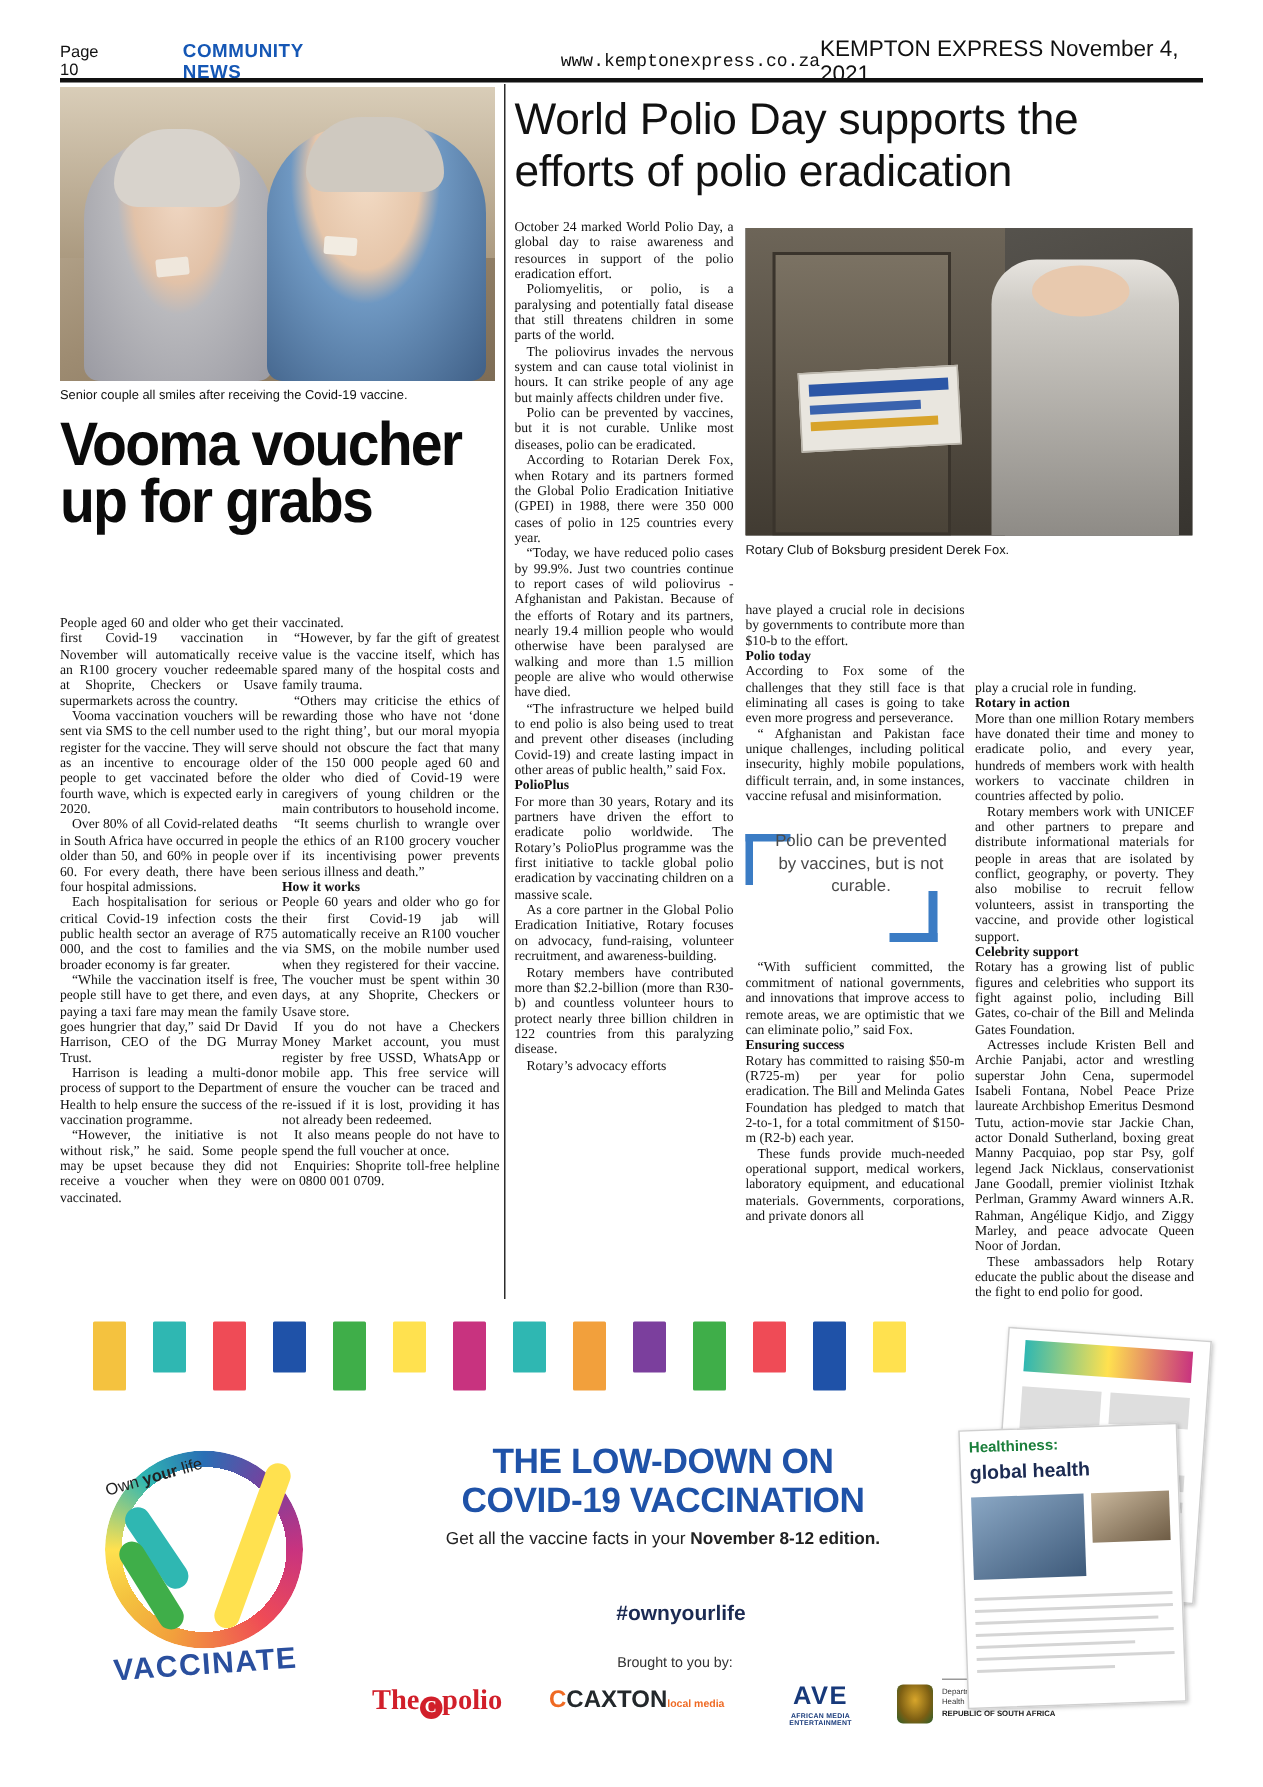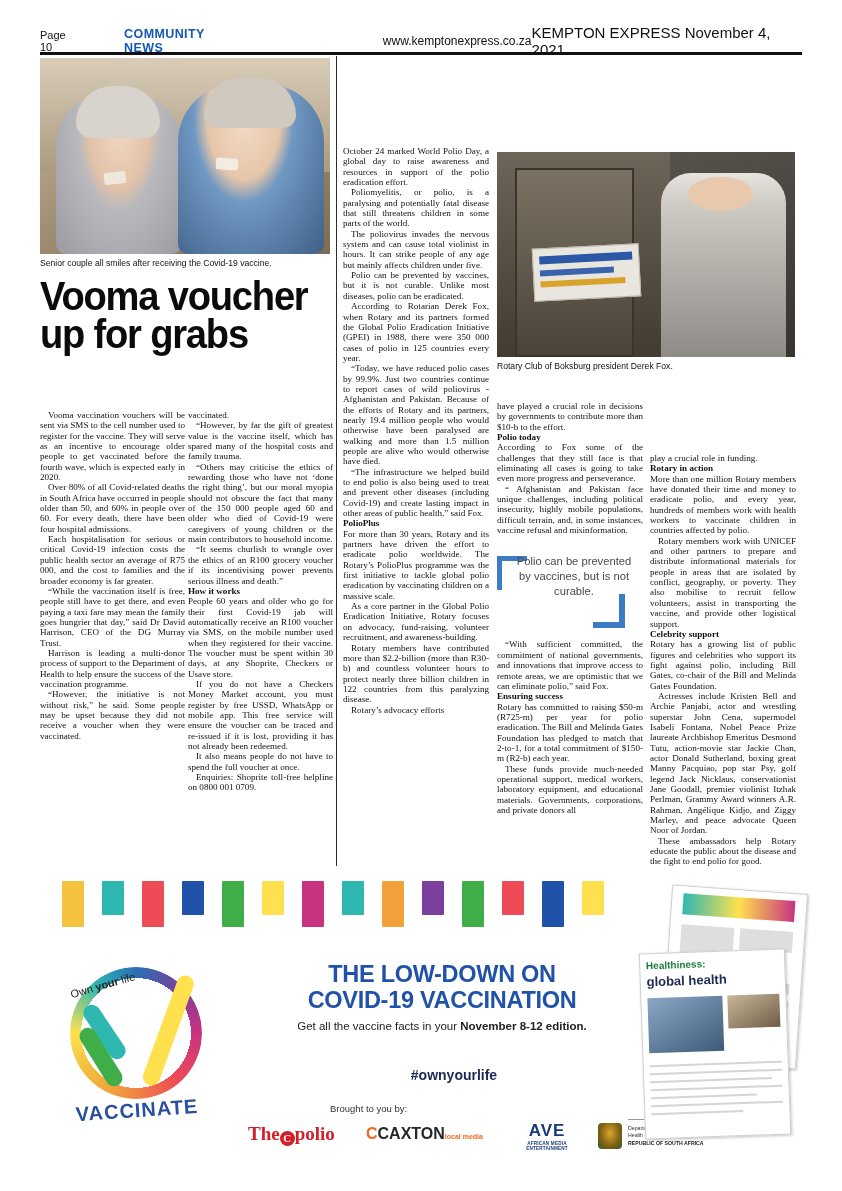--- a/index.html
+++ b/index.html
@@ -17,21 +17,21 @@
   
   .masthead {
     position:absolute; left:40px; top:30px; width:762px; height:22px;
     display:flex; align-items:center;
   }
   .mh-page { font-family:"Liberation Sans", sans-serif; font-size:11px; color:#111; }
   .mh-section {
     font-family:"Liberation Sans", sans-serif; font-weight:bold; font-size:12.5px;
     color:#1557b5; letter-spacing:.4px; margin-left:44px;
   }
-  .mh-url { font-family:Liberation Sans, sans-serif; font-size:12px; margin-left:138px; }
+  .mh-url { font-family:Liberation Mono, monospace; font-size:12px; margin-left:138px; }
   .mh-right { font-family:"Liberation Sans", sans-serif; font-size:15px; margin-left:auto; }
   .mh-rule { position:absolute; left:40px; top:52px; width:762px; height:3px; background:#111; }
 
   
   .photo-main {
     position:absolute; left:40px; top:58px; width:290px; height:196px;
     overflow:hidden; background:#c9bba8;
   }
   .pm-bg { position:absolute; inset:0; background:linear-gradient(155deg,#cbbda6 0%,#9e8c72 55%,#7d6c55 100%); }
   .pm-wall2 { position:absolute; left:0; top:0; width:100%; height:58%;
@@ -191,21 +191,21 @@
     position:absolute; left:202px; top:143px; width:400px; text-align:center;
     font-family:"Liberation Sans", sans-serif; font-size:11.5px; color:#222;
   }
   .ad-sub b { font-weight:bold; }
   .ad-tag {
     position:absolute; left:214px; top:190px; width:400px; text-align:center;
     font-family:"Liberation Sans", sans-serif; font-weight:bold;
     font-size:14px; color:#1b2a52;
   }
   .brought {
-    position:absolute; left:290px; top:226px; width:240px; 
+    position:absolute; left:290px; top:226px; width:240px; text-align:center;
     font-family:"Liberation Sans", sans-serif; font-size:9.5px; color:#333;
   }
   .logos { position:absolute; left:160px; top:244px; width:470px; height:34px; }
   .logo-citizen {
     position:absolute; left:48px; top:2px;
     font-family:"Liberation Serif", serif; font-weight:bold; font-size:19px; color:#d11f2a;
   }
   .logo-citizen .dot {
     display:inline-block; width:15px; height:15px; background:#d11f2a;
     border-radius:50%; color:#fff; font-size:11px; line-height:15px;
@@ -289,20 +289,21 @@
     <div class="pm-plaster-r"></div>
   </div>
   <div class="photo-caption">Senior couple all smiles after receiving the Covid-19 vaccine.</div>
 
   <div class="head-vooma">
     <div>Vooma voucher</div>
     <div>up for grabs</div>
   </div>
 
   <div class="col" id="vcol1">
+    <p class="noind">People aged 60 and older who get their first Covid-19 vaccination in November will automatically receive an R100 grocery voucher redeemable at Shoprite, Checkers or Usave supermarkets across the country.</p>
     <p>Vooma vaccination vouchers will be sent via SMS to the cell number used to register for the vaccine. They will serve as an incentive to encourage older people to get vaccinated before the fourth wave, which is expected early in 2020.</p>
     <p>Over 80% of all Covid-related deaths in South Africa have occurred in people older than 50, and 60% in people over 60. For every death, there have been four hospital admissions.</p>
     <p>Each hospitalisation for serious or critical Covid-19 infection costs the public health sector an average of R75 000, and the cost to families and the broader economy is far greater.</p>
     <p>“While the vaccination itself is free, people still have to get there, and even paying a taxi fare may mean the family goes hungrier that day,” said Dr David Harrison, CEO of the DG Murray Trust.</p>
     <p>Harrison is leading a multi-donor process of support to the Department of Health to help ensure the success of the vaccination programme.</p>
     <p>“However, the initiative is not without risk,” he said. Some people may be upset because they did not receive a voucher when they were vaccinated.</p>
   </div>
 
   <div class="col" id="vcol2">
     <p class="noind">vaccinated.</p>
@@ -311,20 +312,21 @@
     <p>“It seems churlish to wrangle over the ethics of an R100 grocery voucher if its incentivising power prevents serious illness and death.”</p>
     <h4>How it works</h4>
     <p class="noind">People 60 years and older who go for their first Covid-19 jab will automatically receive an R100 voucher via SMS, on the mobile number used when they registered for their vaccine. The voucher must be spent within 30 days, at any Shoprite, Checkers or Usave store.</p>
     <p>If you do not have a Checkers Money Market account, you must register by free USSD, WhatsApp or mobile app. This free service will ensure the voucher can be traced and re-issued if it is lost, providing it has not already been redeemed.</p>
     <p>It also means people do not have to spend the full voucher at once.</p>
     <p>Enquiries: Shoprite toll-free helpline on 0800 001 0709.</p>
   </div>
 
   <div class="vrule"></div>
 
+  <div class="head-polio">World Polio Day supports the efforts of polio eradication</div>
 
   <div class="photo-fox">
     <div class="pf-bg"></div>
     <div class="pf-wall"></div>
     <div class="pf-door"></div>
     <div class="pf-man"></div>
     <div class="pf-face"></div>
     <div class="pf-banner">
       <div class="pf-banner-t"></div>
       <div class="pf-banner-t2"></div>

